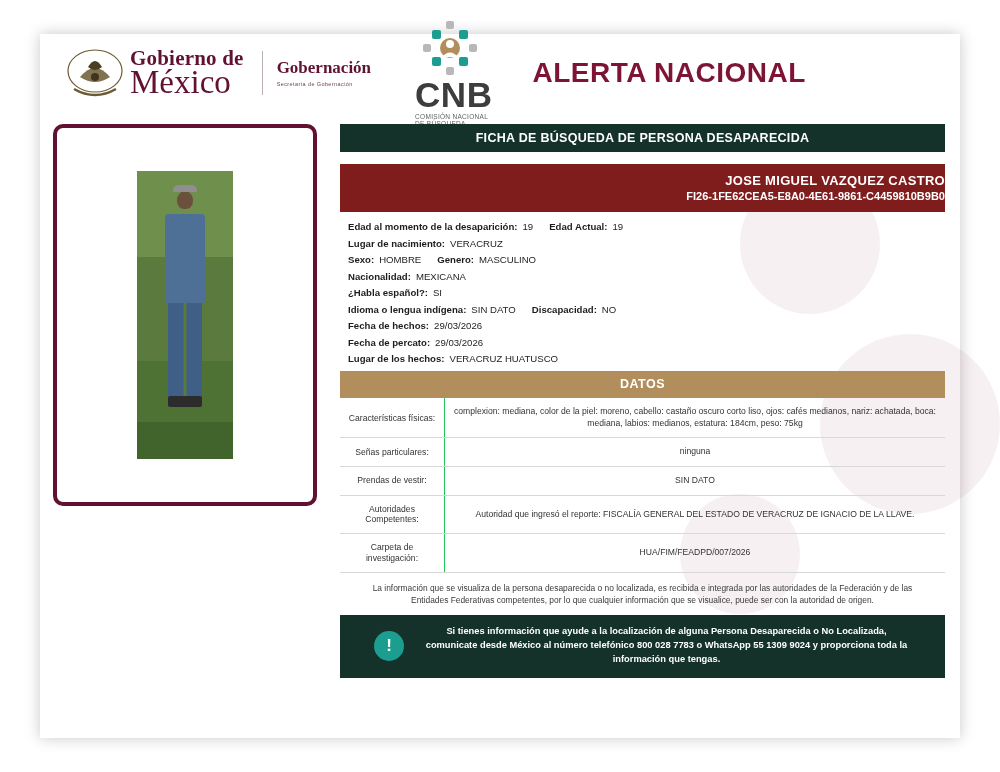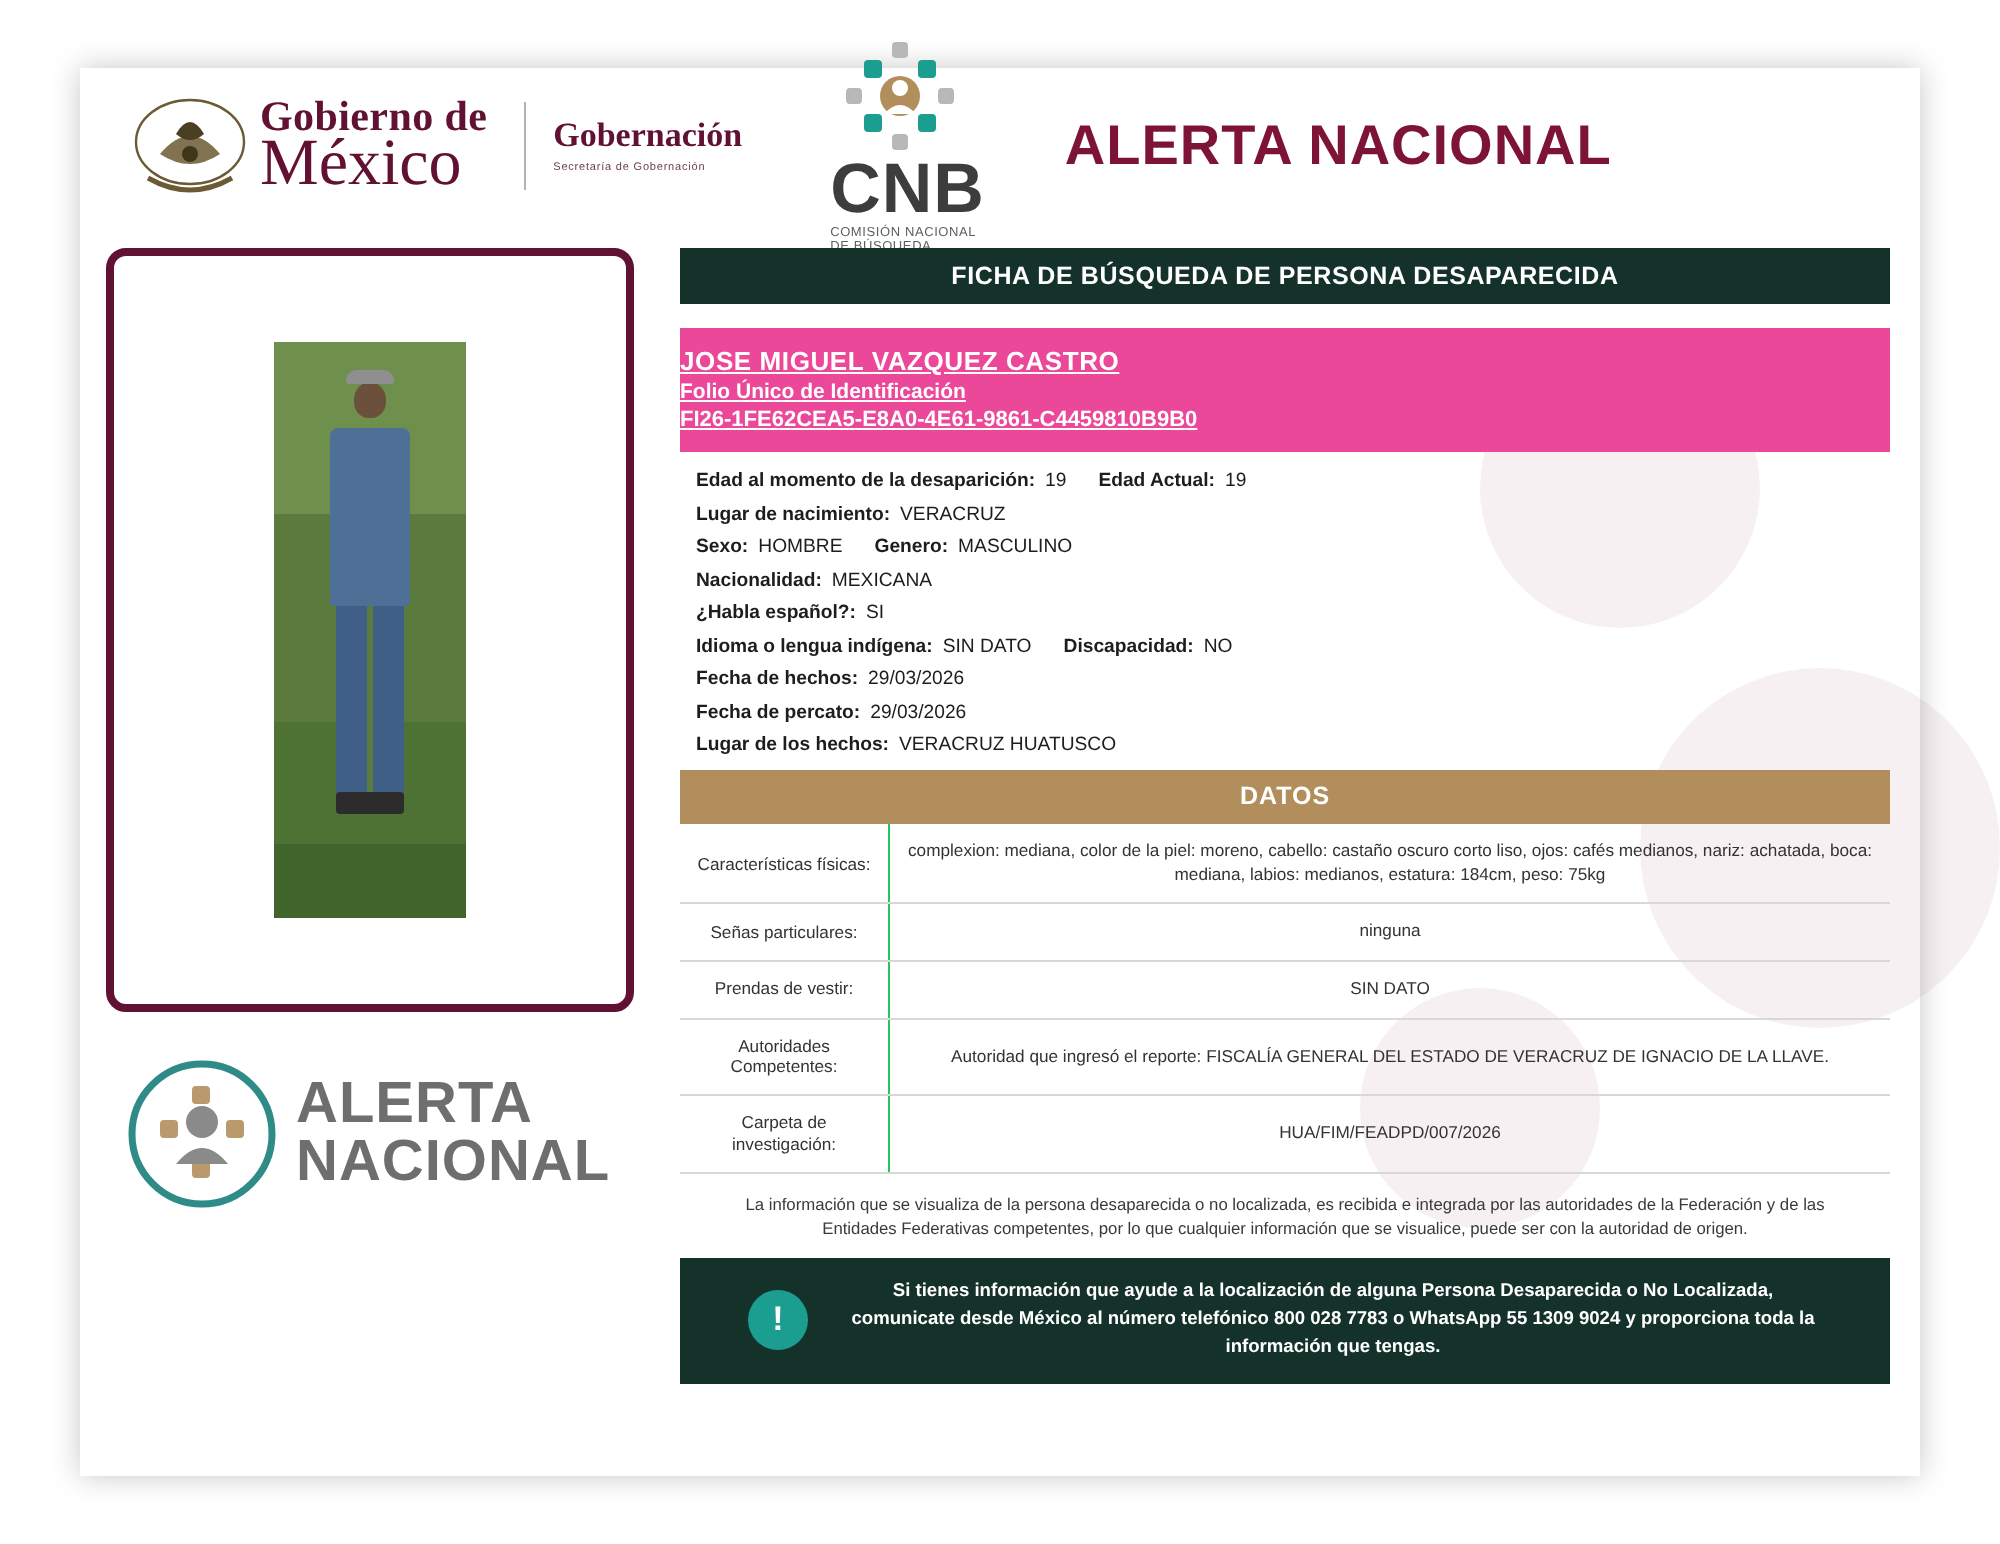--- a/index.html
+++ b/index.html
@@ -197,26 +197,25 @@
   .bar-dark {
     background: #14322a;
     color: #ffffff;
     text-align: center;
     font-size: 12.5px;
     font-weight: bold;
     letter-spacing: .3px;
     padding: 7px 0 7px;
   }
   .bar-maroon {
-    background: #ec4899;
+    background: #7f1d1d;
     color: #ffffff;
-    text-align: left;
+    text-align: right;
     padding: 9px 0 10px;
     margin-top: 12px;
-    text-decoration: underline;
   }
   .bar-maroon .name {
     font-size: 13px;
     font-weight: bold;
     letter-spacing: .3px;
     display: block;
   }
   .bar-maroon .folio-label {
     font-size: 10.5px;
     font-weight: bold;
@@ -398,47 +397,27 @@
         <div class="ph-grass2"></div>
         <div class="ph-torso"></div>
         <div class="ph-legs"></div>
         <div class="ph-leggap"></div>
         <div class="ph-shoes"></div>
         <div class="ph-head"></div>
         <div class="ph-hat"></div>
       </div>
     </div>
 
-    <div class="alerta-logo">
-      <div class="al-mark">
-        <svg viewBox="0 0 74 74" width="74" height="74">
-          <circle cx="37" cy="37" r="35" fill="none" stroke="#2e8b87" stroke-width="3.5"></circle>
-          <g fill="#b38e5d" opacity="0.9">
-            <rect x="16" y="30" width="9" height="9" rx="2"></rect>
-            <rect x="49" y="30" width="9" height="9" rx="2"></rect>
-            <rect x="32" y="13" width="9" height="9" rx="2"></rect>
-            <rect x="32" y="50" width="9" height="9" rx="2"></rect>
-          </g>
-          <circle cx="37" cy="31" r="8" fill="#8a8a8a"></circle>
-          <path d="M24 52 Q37 36 50 52 Z" fill="#8a8a8a"></path>
-        </svg>
-      </div>
-      <div class="al-text">
-        <span class="a1">ALERTA</span>
-        <span class="a2">NACIONAL</span>
-      </div>
-    </div>
 
     <div class="right">
 
       <div class="bar-dark">FICHA DE BÚSQUEDA DE PERSONA DESAPARECIDA</div>
 
       <div class="bar-maroon">
         <span class="name">JOSE MIGUEL VAZQUEZ CASTRO</span>
-        <span class="folio-label">Folio Único de Identificación</span>
         <span class="folio">FI26-1FE62CEA5-E8A0-4E61-9861-C4459810B9B0</span>
       </div>
 
       <div class="fields">
         <p class="fld"><b>Edad al momento de la desaparición:</b><span class="v">19</span><span class="gap"></span><b>Edad Actual:</b><span class="v">19</span></p>
         <p class="fld"><b>Lugar de nacimiento:</b><span class="v">VERACRUZ</span></p>
         <p class="fld"><b>Sexo:</b><span class="v">HOMBRE</span><span class="gap"></span><b>Genero:</b><span class="v">MASCULINO</span></p>
         <p class="fld"><b>Nacionalidad:</b><span class="v">MEXICANA</span></p>
         <p class="fld"><b>¿Habla español?:</b><span class="v">SI</span></p>
         <p class="fld"><b>Idioma o lengua indígena:</b><span class="v">SIN DATO</span><span class="gap"></span><b>Discapacidad:</b><span class="v">NO</span></p>

